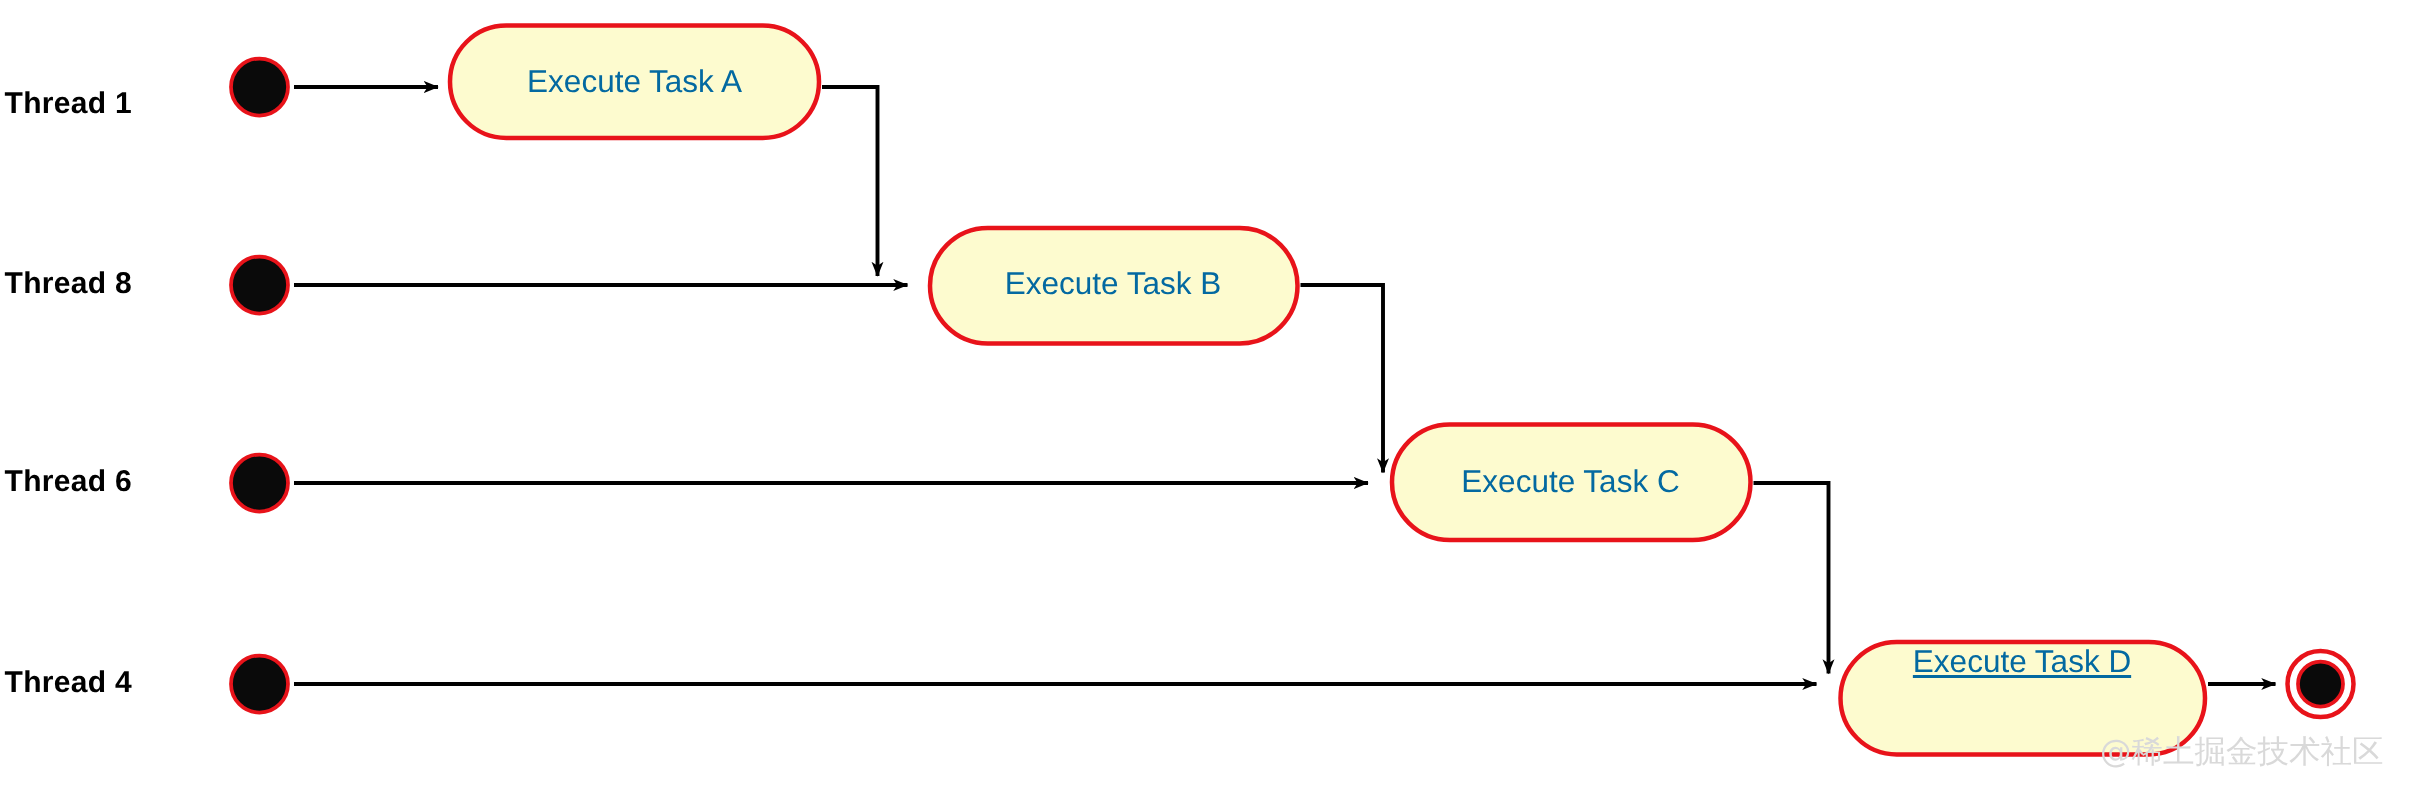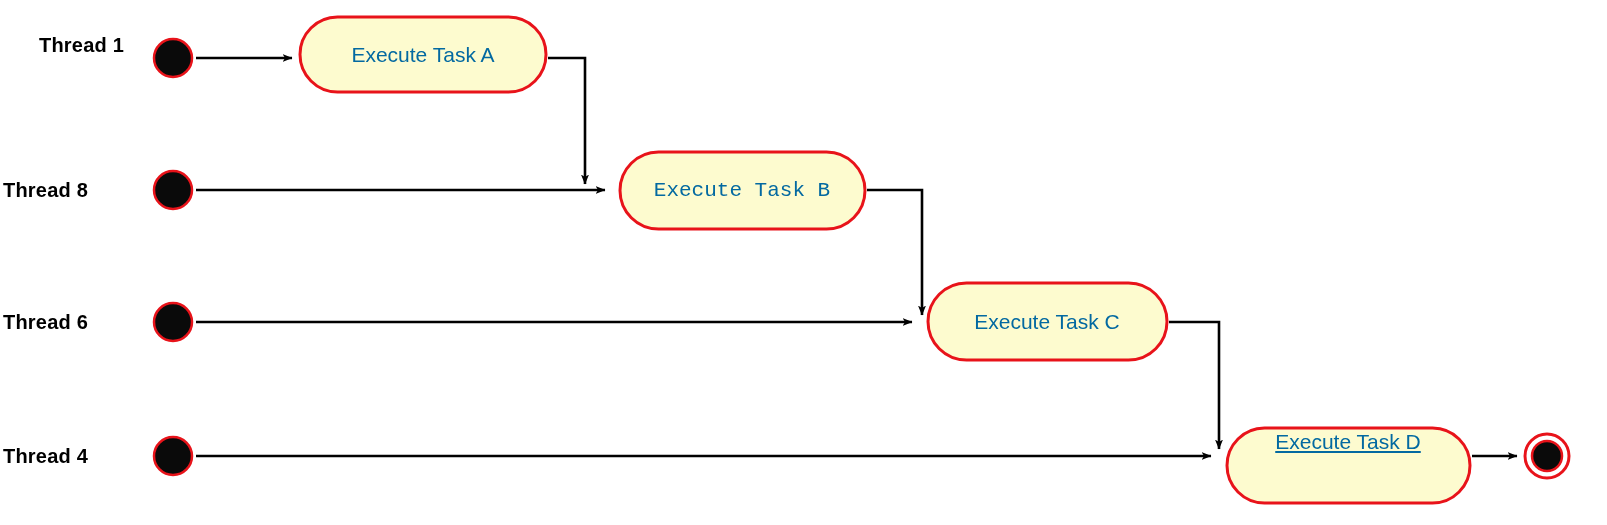--- a/index.html
+++ b/index.html
@@ -83,24 +83,25 @@
         <rect x="300" y="17" width="246" height="75" rx="37.5" ry="37.5" fill="#fdfbcf" stroke="#e8131a" stroke-width="3"></rect>
         <rect x="620" y="152" width="245" height="77" rx="38.5" ry="38.5" fill="#fdfbcf" stroke="#e8131a" stroke-width="3"></rect>
         <rect x="928" y="283" width="239" height="77" rx="38.5" ry="38.5" fill="#fdfbcf" stroke="#e8131a" stroke-width="3"></rect>
         <rect x="1227" y="428" width="243" height="75" rx="37.5" ry="37.5" fill="#fdfbcf" stroke="#e8131a" stroke-width="3"></rect>
         <circle cx="1547" cy="456" r="22" fill="#ffffff" stroke="#e8131a" stroke-width="3"></circle>
         <circle cx="1547" cy="456" r="15" fill="#0a0a0a" stroke="#e8131a" stroke-width="2.5"></circle>
       </g>
   </svg>
 
   <div id="labels-layer">
-      <div class="thread-label" style="left: 3px; top: 45px; margin-left: 36px;">Thread 1</div>
+      <div class="thread-label" style="left: 3px; top: 70px;">Thread 1</div>
       <div class="thread-label" style="left: 3px; top: 190px;">Thread 8</div>
       <div class="thread-label" style="left: 3px; top: 322px;">Thread 6</div>
       <div class="thread-label" style="left: 3px; top: 456px;">Thread 4</div>
       <div class="activity-label" style="left: 423px; top: 55px;">Execute Task A</div>
-      <div class="activity-label" style="left: 742px; top: 190px; font-family: Liberation Mono, monospace;">Execute Task B</div>
+      <div class="activity-label" style="left: 742px; top: 190px;">Execute Task B</div>
       <div class="activity-label" style="left: 1047px; top: 322px;">Execute Task C</div>
       <div class="activity-label" style="left: 1348px; top: 442px; text-decoration: underline;">Execute Task D</div>
     </div>
 
+  <div class="watermark" style="left: 1400px; top: 501px;">@稀土掘金技术社区</div>
 
 </div>
 
 </body></html>

